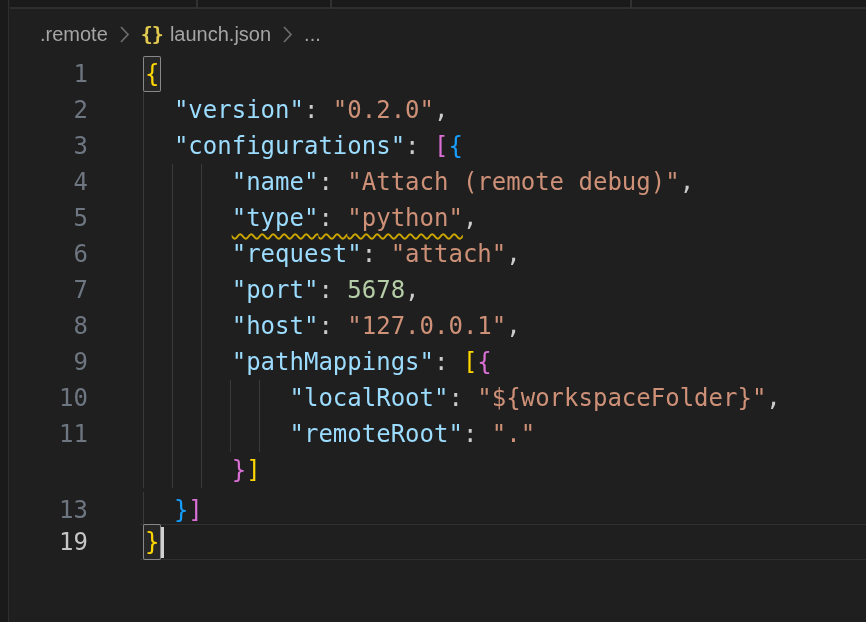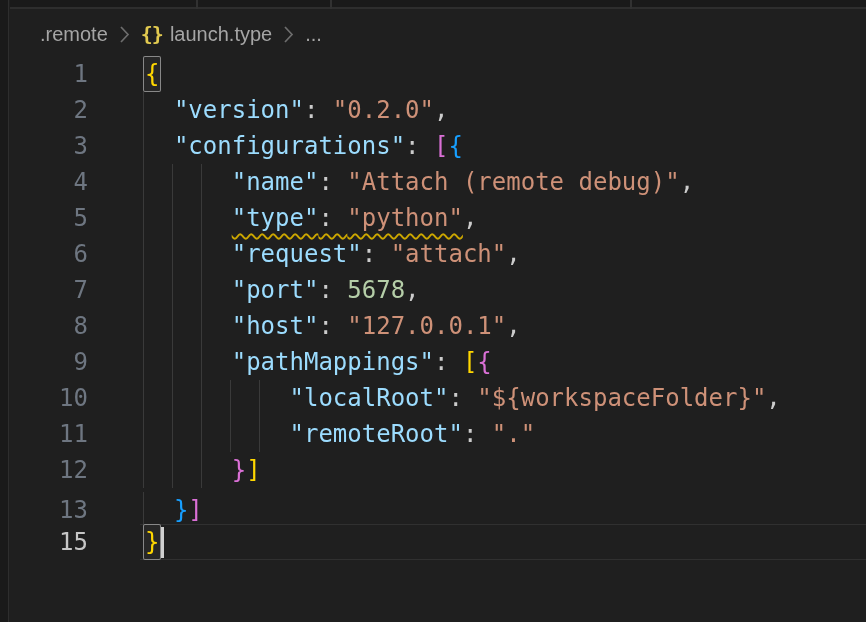--- a/index.html
+++ b/index.html
@@ -38,37 +38,37 @@
     <div class="tab-div" style="left:620px"></div>
   </div>
 
   <div class="breadcrumb">
     <span class="crumb">.remote</span>
     <svg class="chev" width="11" height="19" viewBox="0 0 11 19">
         <path d="M2 2 L9 9.5 L2 17" fill="none" stroke="#6d6d6d" stroke-width="1.7"></path>
       </svg>
     <span class="crumb file">
       <span class="json-icon">{}</span>
-      <span>launch.type</span>
+      <span>launch.json</span>
     </span>
     <svg class="chev" width="11" height="19" viewBox="0 0 11 19">
         <path d="M2 2 L9 9.5 L2 17" fill="none" stroke="#6d6d6d" stroke-width="1.7"></path>
       </svg>
     <span class="crumb">...</span>
   </div>
 
   <div class="code" id="code">
       <div class="line" style="top: 0px;"><span class="num">1</span><span class="txt" style="padding-left: 0px;"><span class="match" style="color: rgb(255, 215, 0);">{</span></span></div>
       <div class="line" style="top: 36px;"><span class="num">2</span><div class="guide" style="left: 133px;"></div><span class="txt" style="padding-left: 28.9px;"><span style="color: rgb(156, 220, 254);">"version"</span><span style="color: rgb(204, 204, 204);">: </span><span style="color: rgb(206, 145, 120);">"0.2.0"</span><span style="color: rgb(204, 204, 204);">,</span></span></div>
       <div class="line" style="top: 72px;"><span class="num">3</span><div class="guide" style="left: 133px;"></div><span class="txt" style="padding-left: 28.9px;"><span style="color: rgb(156, 220, 254);">"configurations"</span><span style="color: rgb(204, 204, 204);">: </span><span style="color: rgb(218, 112, 214);">[</span><span style="color: rgb(23, 159, 255);">{</span></span></div>
       <div class="line" style="top: 108px;"><span class="num">4</span><div class="guide" style="left: 133px;"></div><div class="guide" style="left: 161.9px;"></div><div class="guide" style="left: 190.8px;"></div><span class="txt" style="padding-left: 86.7px;"><span style="color: rgb(156, 220, 254);">"name"</span><span style="color: rgb(204, 204, 204);">: </span><span style="color: rgb(206, 145, 120);">"Attach (remote debug)"</span><span style="color: rgb(204, 204, 204);">,</span></span></div>
       <div class="line" style="top: 144px;"><span class="num">5</span><div class="guide" style="left: 133px;"></div><div class="guide" style="left: 161.9px;"></div><div class="guide" style="left: 190.8px;"></div><span class="txt" style="padding-left: 86.7px;"><span class="sq" style="color: rgb(156, 220, 254);">"type"</span><span class="sq" style="color: rgb(204, 204, 204);">: </span><span class="sq" style="color: rgb(206, 145, 120);">"python"</span><span style="color: rgb(204, 204, 204);">,</span></span></div>
       <div class="line" style="top: 180px;"><span class="num">6</span><div class="guide" style="left: 133px;"></div><div class="guide" style="left: 161.9px;"></div><div class="guide" style="left: 190.8px;"></div><span class="txt" style="padding-left: 86.7px;"><span style="color: rgb(156, 220, 254);">"request"</span><span style="color: rgb(204, 204, 204);">: </span><span style="color: rgb(206, 145, 120);">"attach"</span><span style="color: rgb(204, 204, 204);">,</span></span></div>
       <div class="line" style="top: 216px;"><span class="num">7</span><div class="guide" style="left: 133px;"></div><div class="guide" style="left: 161.9px;"></div><div class="guide" style="left: 190.8px;"></div><span class="txt" style="padding-left: 86.7px;"><span style="color: rgb(156, 220, 254);">"port"</span><span style="color: rgb(204, 204, 204);">: </span><span style="color: rgb(181, 206, 168);">5678</span><span style="color: rgb(204, 204, 204);">,</span></span></div>
       <div class="line" style="top: 252px;"><span class="num">8</span><div class="guide" style="left: 133px;"></div><div class="guide" style="left: 161.9px;"></div><div class="guide" style="left: 190.8px;"></div><span class="txt" style="padding-left: 86.7px;"><span style="color: rgb(156, 220, 254);">"host"</span><span style="color: rgb(204, 204, 204);">: </span><span style="color: rgb(206, 145, 120);">"127.0.0.1"</span><span style="color: rgb(204, 204, 204);">,</span></span></div>
       <div class="line" style="top: 288px;"><span class="num">9</span><div class="guide" style="left: 133px;"></div><div class="guide" style="left: 161.9px;"></div><div class="guide" style="left: 190.8px;"></div><span class="txt" style="padding-left: 86.7px;"><span style="color: rgb(156, 220, 254);">"pathMappings"</span><span style="color: rgb(204, 204, 204);">: </span><span style="color: rgb(255, 215, 0);">[</span><span style="color: rgb(218, 112, 214);">{</span></span></div>
       <div class="line" style="top: 324px;"><span class="num">10</span><div class="guide" style="left: 133px;"></div><div class="guide" style="left: 161.9px;"></div><div class="guide" style="left: 190.8px;"></div><div class="guide" style="left: 219.7px;"></div><div class="guide" style="left: 248.6px;"></div><span class="txt" style="padding-left: 144.5px;"><span style="color: rgb(156, 220, 254);">"localRoot"</span><span style="color: rgb(204, 204, 204);">: </span><span style="color: rgb(206, 145, 120);">"${workspaceFolder}"</span><span style="color: rgb(204, 204, 204);">,</span></span></div>
       <div class="line" style="top: 360px;"><span class="num">11</span><div class="guide" style="left: 133px;"></div><div class="guide" style="left: 161.9px;"></div><div class="guide" style="left: 190.8px;"></div><div class="guide" style="left: 219.7px;"></div><div class="guide" style="left: 248.6px;"></div><span class="txt" style="padding-left: 144.5px;"><span style="color: rgb(156, 220, 254);">"remoteRoot"</span><span style="color: rgb(204, 204, 204);">: </span><span style="color: rgb(206, 145, 120);">"."</span></span></div>
-      <div class="line" style="top: 396px;"><span class="num">12</span><div class="guide" style="left: 133px;"></div><div class="guide" style="left: 161.9px;"></div><div class="guide" style="left: 190.8px;"></div><span class="txt" style="padding-left: 86.7px;"><span style="color: rgb(218, 112, 214);">}</span><span style="color: rgb(255, 215, 0);">]</span></span></div>
+      <div class="line" style="top: 396px;"><div class="guide" style="left: 133px;"></div><div class="guide" style="left: 161.9px;"></div><div class="guide" style="left: 190.8px;"></div><span class="txt" style="padding-left: 86.7px;"><span style="color: rgb(218, 112, 214);">}</span><span style="color: rgb(255, 215, 0);">]</span></span></div>
       <div class="line" style="top: 436px;"><span class="num">13</span><div class="guide" style="left: 133px;"></div><span class="txt" style="padding-left: 28.9px;"><span style="color: rgb(23, 159, 255);">}</span><span style="color: rgb(218, 112, 214);">]</span></span></div>
-      <div class="line" style="top: 468px;"><div class="cur-line"></div><span class="num act">15</span><span class="txt" style="padding-left: 0px;"><span class="match" style="color: rgb(255, 215, 0);">}</span></span><div class="cursor" style="left: 151.45px;"></div></div>
+      <div class="line" style="top: 468px;"><div class="cur-line"></div><span class="num act">19</span><span class="txt" style="padding-left: 0px;"><span class="match" style="color: rgb(255, 215, 0);">}</span></span><div class="cursor" style="left: 151.45px;"></div></div>
     </div>
 </div>
 
 </body></html>

